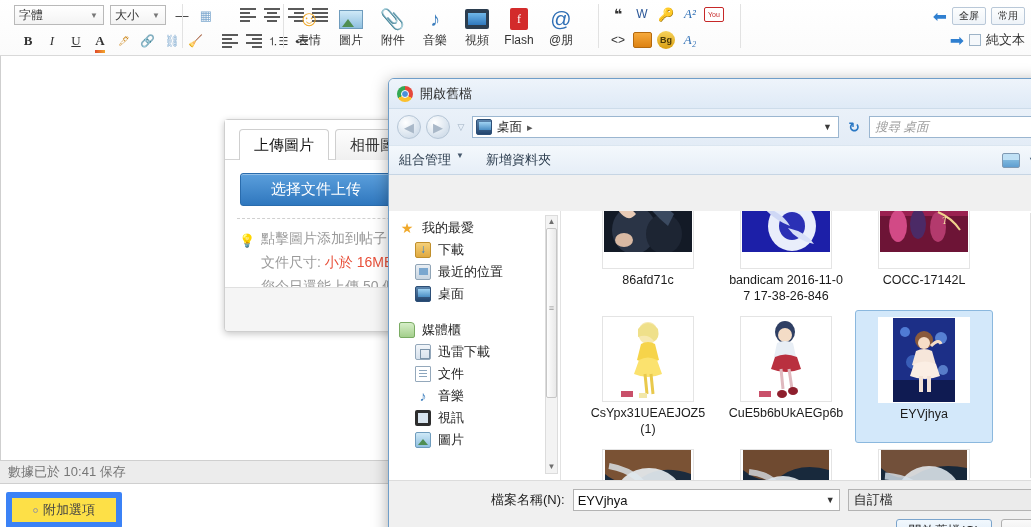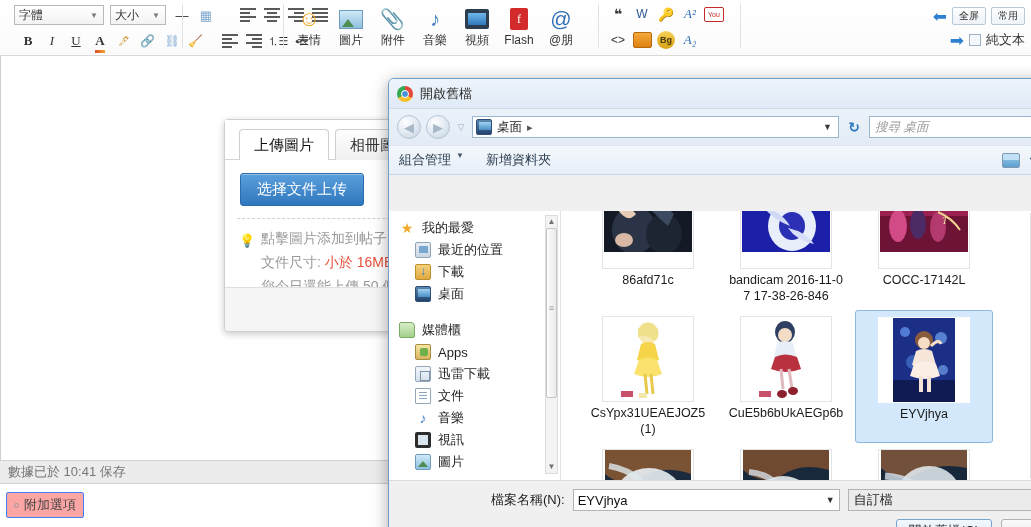--- a/index.html
+++ b/index.html
@@ -74,22 +74,22 @@
     position: absolute; left: 0; top: 460px; width: 1031px; height: 24px;
     background: #ececec; border-top: 1px solid #cfcfcf; border-bottom: 1px solid #cfcfcf;
     font-size: 13px; color: #777; display: flex; align-items: center; padding-left: 8px;
   }
   .bottom-area {
     position: absolute; left: 0; top: 484px; width: 1031px; height: 43px; background: #fff;
     padding: 8px 0 0 6px;
   }
   .opt-btn {
     display: inline-flex; align-items: center; gap: 5px;
-    border: 1px solid #3b82f6; background: #fca5a5; font-size: 13px; color: #444;
-    padding: 3px 7px; border-radius: 2px;
+    border: 6px solid #3b82f6; background: #fde047; font-size: 13px; color: #444;
+    padding: 3px 21px; border-radius: 2px;
   }
   .opt-btn .dot { width: 5px; height: 5px; border: 1px solid #999; border-radius: 50%; display:inline-block; }
 
   
   .upload-panel {
     position: absolute; left: 224px; top: 119px; width: 330px; height: 213px;
     background: #fff; border: 1px solid #cfcfcf; border-radius: 4px;
     box-shadow: 0 2px 7px rgba(0,0,0,.22);
   }
   .up-tabs { height: 40px; position: relative; border-bottom: 1px solid #d4d4d4; background: #fff; }
@@ -98,21 +98,21 @@
     display: flex; align-items: center; font-size: 15px; color: #333;
     border: 1px solid #cfcfcf; border-bottom: none; border-radius: 4px 4px 0 0;
     background: linear-gradient(#fdfdfd,#f0f0f0);
   }
   .up-tab.active { background: #fff; border-color:#cfcfcf; color:#111; z-index:2; }
   .up-tab.active::after { content:''; position:absolute; left:0; right:0; bottom:-1px; height:2px; background:#fff; }
   .up-btn {
     position: absolute; left: 15px; top: 53px;
     background: linear-gradient(#5b9fdc,#2f77be);
     border: 1px solid #2a6cad; border-radius: 3px;
-    color: #fff; font-size: 15px; padding: 6px 16px;
+    color: #fff; font-size: 15px; padding: 6px 30px;
     box-shadow: inset 0 1px 0 rgba(255,255,255,.35);
   }
   .up-divider { position:absolute; left:12px; top:98px; width: 304px; border-top: 1px dashed #d0d0d0; }
   .up-hints { position: absolute; left: 14px; top: 106px; font-size: 14px; color:#9a9a9a; line-height: 24px; }
   .up-hints .bulb { position:absolute; left:0; top:3px; font-size:13px; }
   .up-hints .lines { padding-left: 22px; }
   .hl-red { color: #e8503a; }
   .up-footer {
     position:absolute; left:0; right:0; bottom:0; height: 44px;
     background:#f5f5f5; border-top: 1px solid #e0e0e0; border-radius: 0 0 4px 4px;
@@ -514,41 +514,37 @@
     </div>
 
     <div class="dlg-body">
 
       <div class="nav-pane">
         <div class="nav-group">
           <span class="ic ic-star">★</span>
           <span>我的最愛</span>
         </div>
         <div class="nav-item">
+          <span class="ic ic-dl"></span>
+          <span>下載</span>
+        </div>
+        <div class="nav-item">
           <span class="ic ic-recent"></span>
           <span>最近的位置</span>
-        </div>
-        <div class="nav-item">
-          <span class="ic ic-dl"></span>
-          <span>下載</span>
         </div>
         <div class="nav-item">
           <span class="ic ic-desk"></span>
           <span>桌面</span>
         </div>
 
         <div class="nav-gap"></div>
 
         <div class="nav-group">
           <span class="ic ic-lib"></span>
           <span>媒體櫃</span>
-        </div>
-        <div class="nav-item">
-          <span class="ic ic-apps"></span>
-          <span>Apps</span>
         </div>
         <div class="nav-item">
           <span class="ic ic-xl"></span>
           <span>迅雷下載</span>
         </div>
         <div class="nav-item">
           <span class="ic ic-doc"></span>
           <span>文件</span>
         </div>
         <div class="nav-item">

